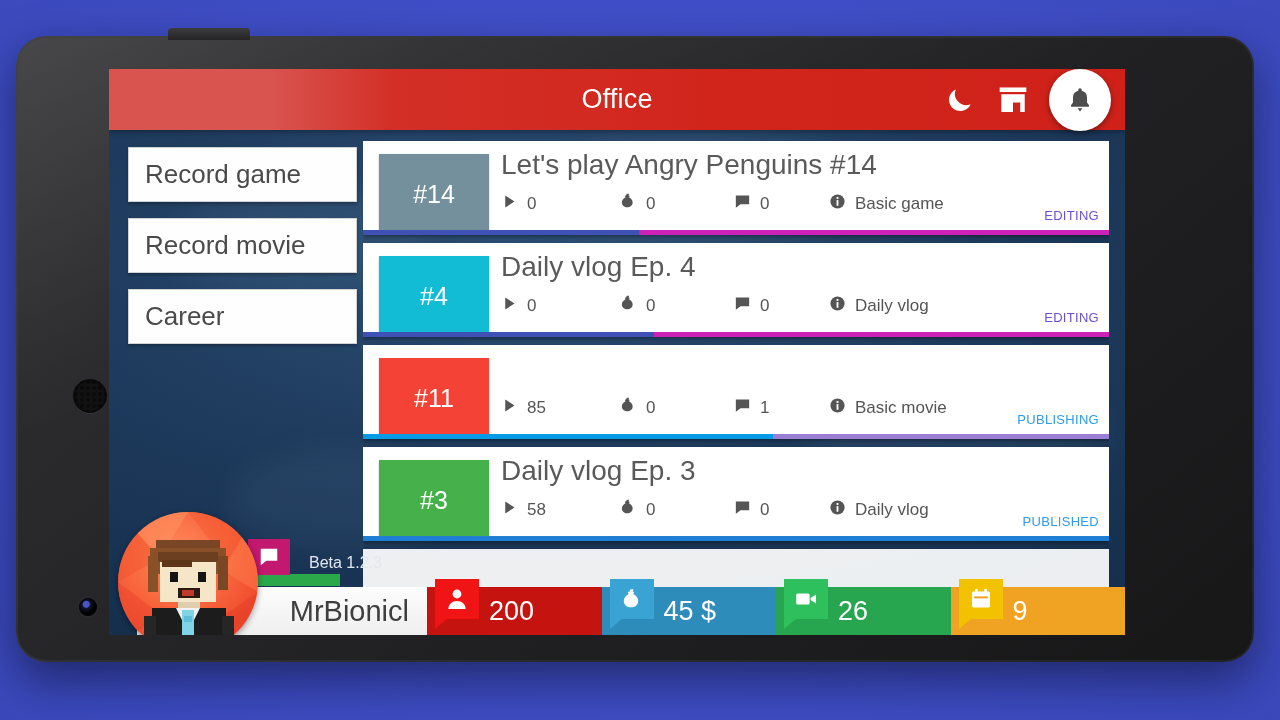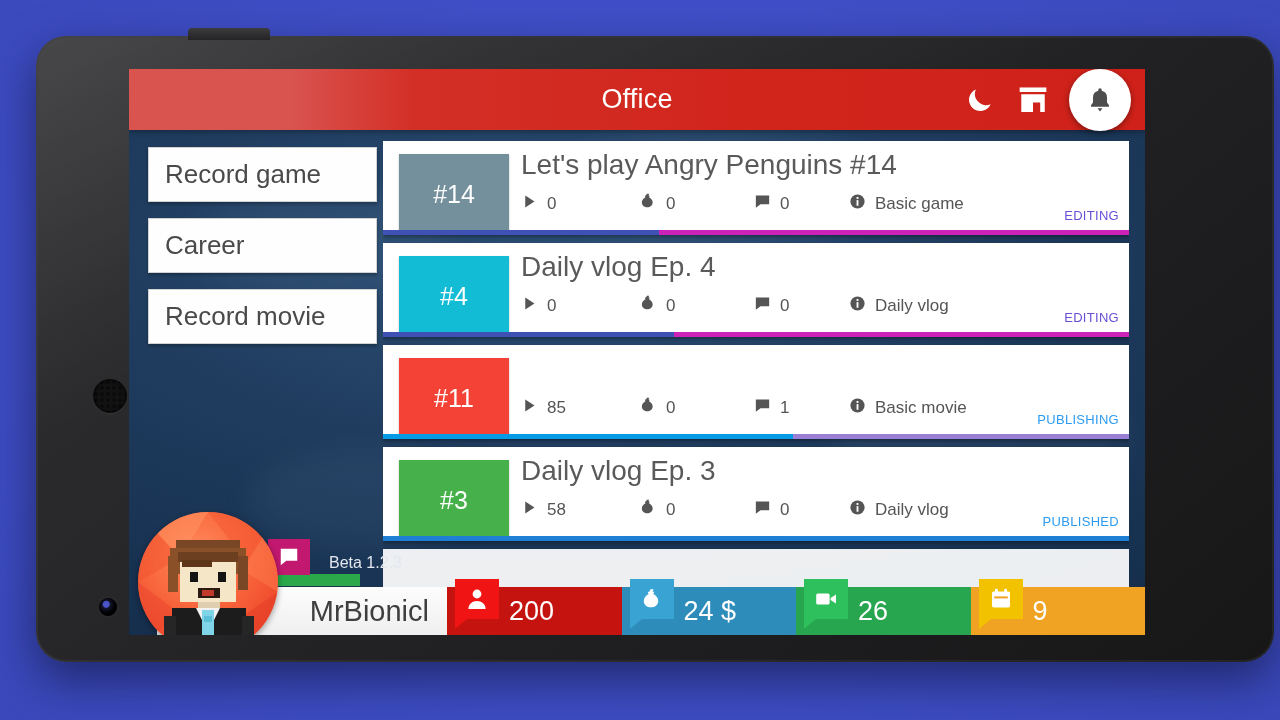--- a/index.html
+++ b/index.html
@@ -11,21 +11,21 @@
 
   
   #backdrop{
     position:absolute; inset:0;
     background:
       radial-gradient(ellipse at 50% 42%, #4a59d2 0%, #4150c9 45%, #3a48ba 100%);
   }
 
   
   #device{
-    position:absolute; left:36px; top:36px;
+    position:absolute; left:16px; top:36px;
     width:1238px; height:626px;
     border-radius:30px;
     background:linear-gradient(140deg,#3a3a3c 0%,#2b2b2d 22%,#202022 60%,#171718 100%);
     box-shadow:
       0 18px 46px rgba(10,12,40,.55),
       inset 0 0 0 2px rgba(255,255,255,.055);
   }
   #device:before{ 
     content:""; position:absolute; inset:2px; border-radius:28px;
     background:linear-gradient(160deg,rgba(255,255,255,.07),rgba(255,255,255,0) 38%);
@@ -236,24 +236,24 @@
           </svg>
         </div>
       </div>
     </div>
 
     <div id="sidemenu">
       <div class="menu-btn">
         <span>Record game</span>
       </div>
       <div class="menu-btn">
+        <span>Record movie</span>
+      </div>
+      <div class="menu-btn">
         <span>Career</span>
-      </div>
-      <div class="menu-btn">
-        <span>Record movie</span>
       </div>
     </div>
 
     <div id="videolist">
         <div class="vcard">
     <div class="thumb" style="background:#73909c">
       <span>#14</span>
     </div>
     <div class="vtitle">Let's play Angry Penguins #14</div>
     <div class="vstats">
@@ -473,21 +473,21 @@
               </svg>
             </div>
     <span>200</span>
           </div>
           <div class="res-seg" style="background: rgb(46, 140, 187);">
     <div class="res-badge" style="background:#39a3d4;border-left-color:#39a3d4;color:#39a3d4">
               <svg width="24" height="24" viewBox="0 0 24 24" style="fill:#fff">
                 <path d="M10.4 2.2h3.2l-1 2.6h.9c.5 0 .8.4.6.8l-.8 1.4c2.9 1.5 4.9 4 4.9 6.9 0 4-3.4 6.4-7.2 6.4S3.8 17.9 3.8 13.9c0-2.9 2-5.4 4.9-6.9l-.8-1.4c-.2-.4.1-.8.6-.8h.9z"></path>
               </svg>
             </div>
-    <span>24 $</span>
+    <span>45 $</span>
           </div>
           <div class="res-seg" style="background: rgb(39, 165, 79);">
     <div class="res-badge" style="background:#2ec05c;border-left-color:#2ec05c;color:#2ec05c">
               <svg width="24" height="24" viewBox="0 0 24 24" style="fill:#fff">
                 <rect x="2.2" y="6.4" width="13.4" height="11.2" rx="1.6"></rect>
                 <path d="M16.6 11 22 7.6v8.8L16.6 13z"></path>
               </svg>
             </div>
     <span>26</span>
           </div>

